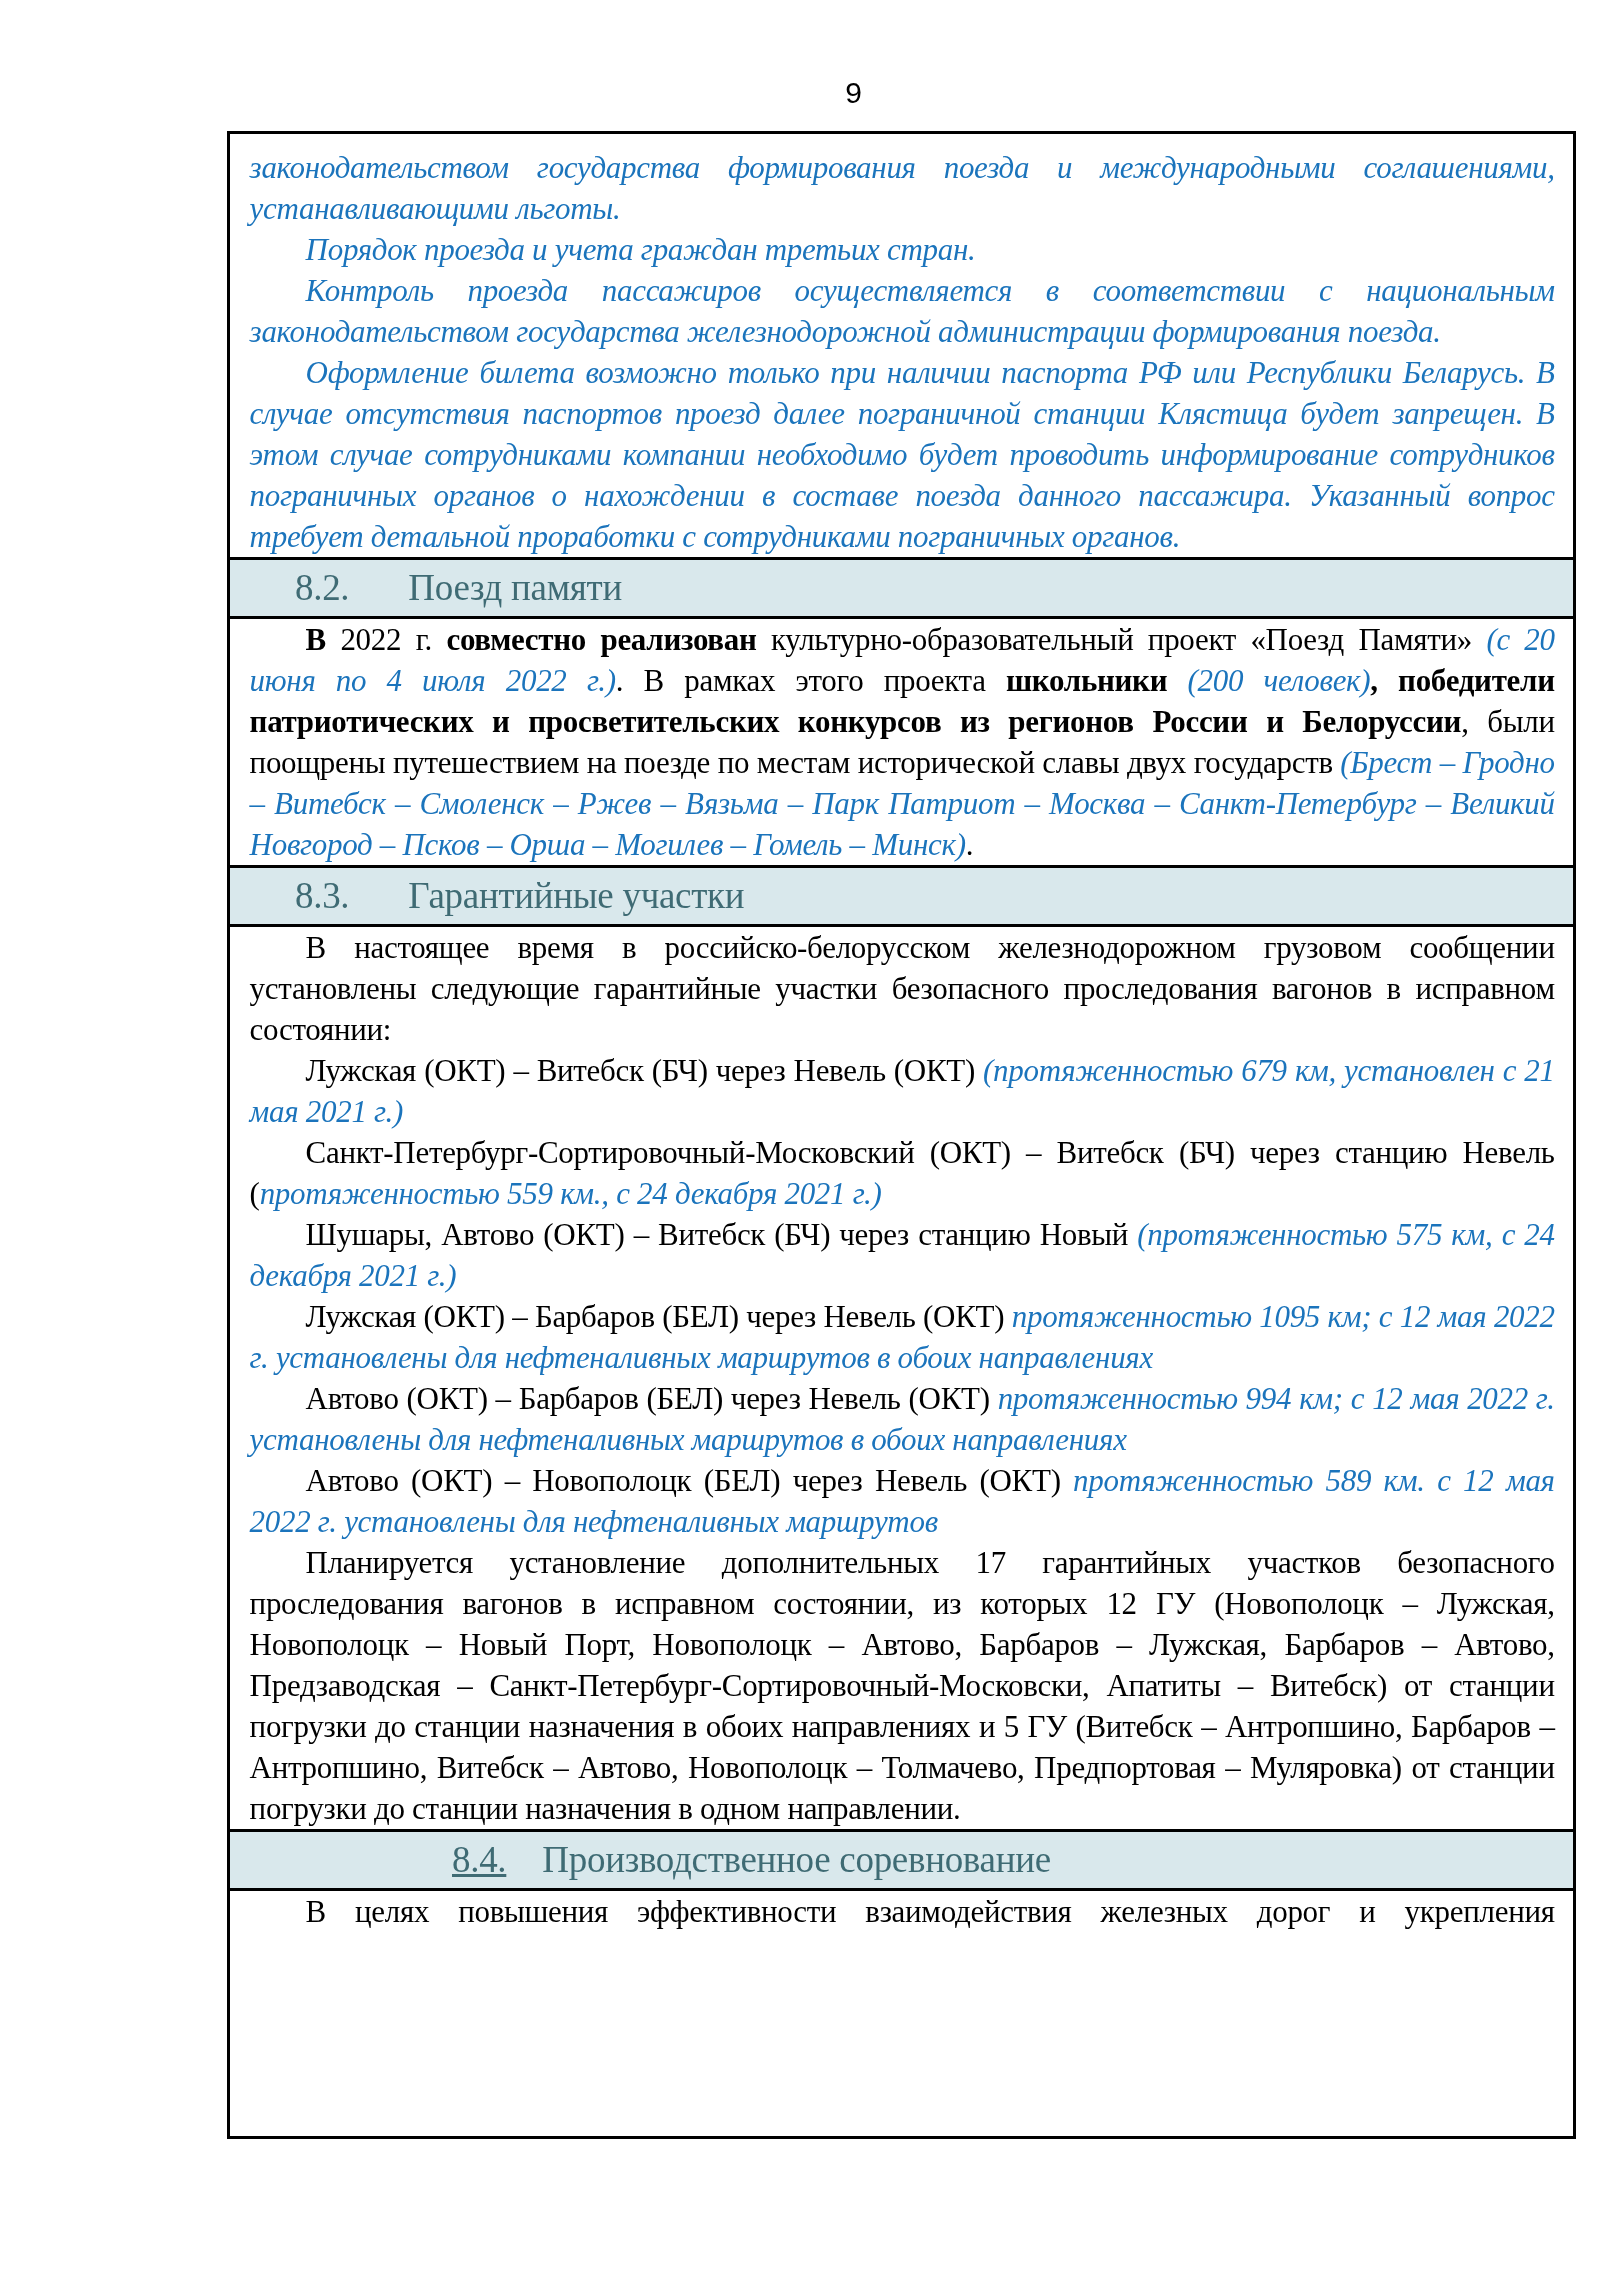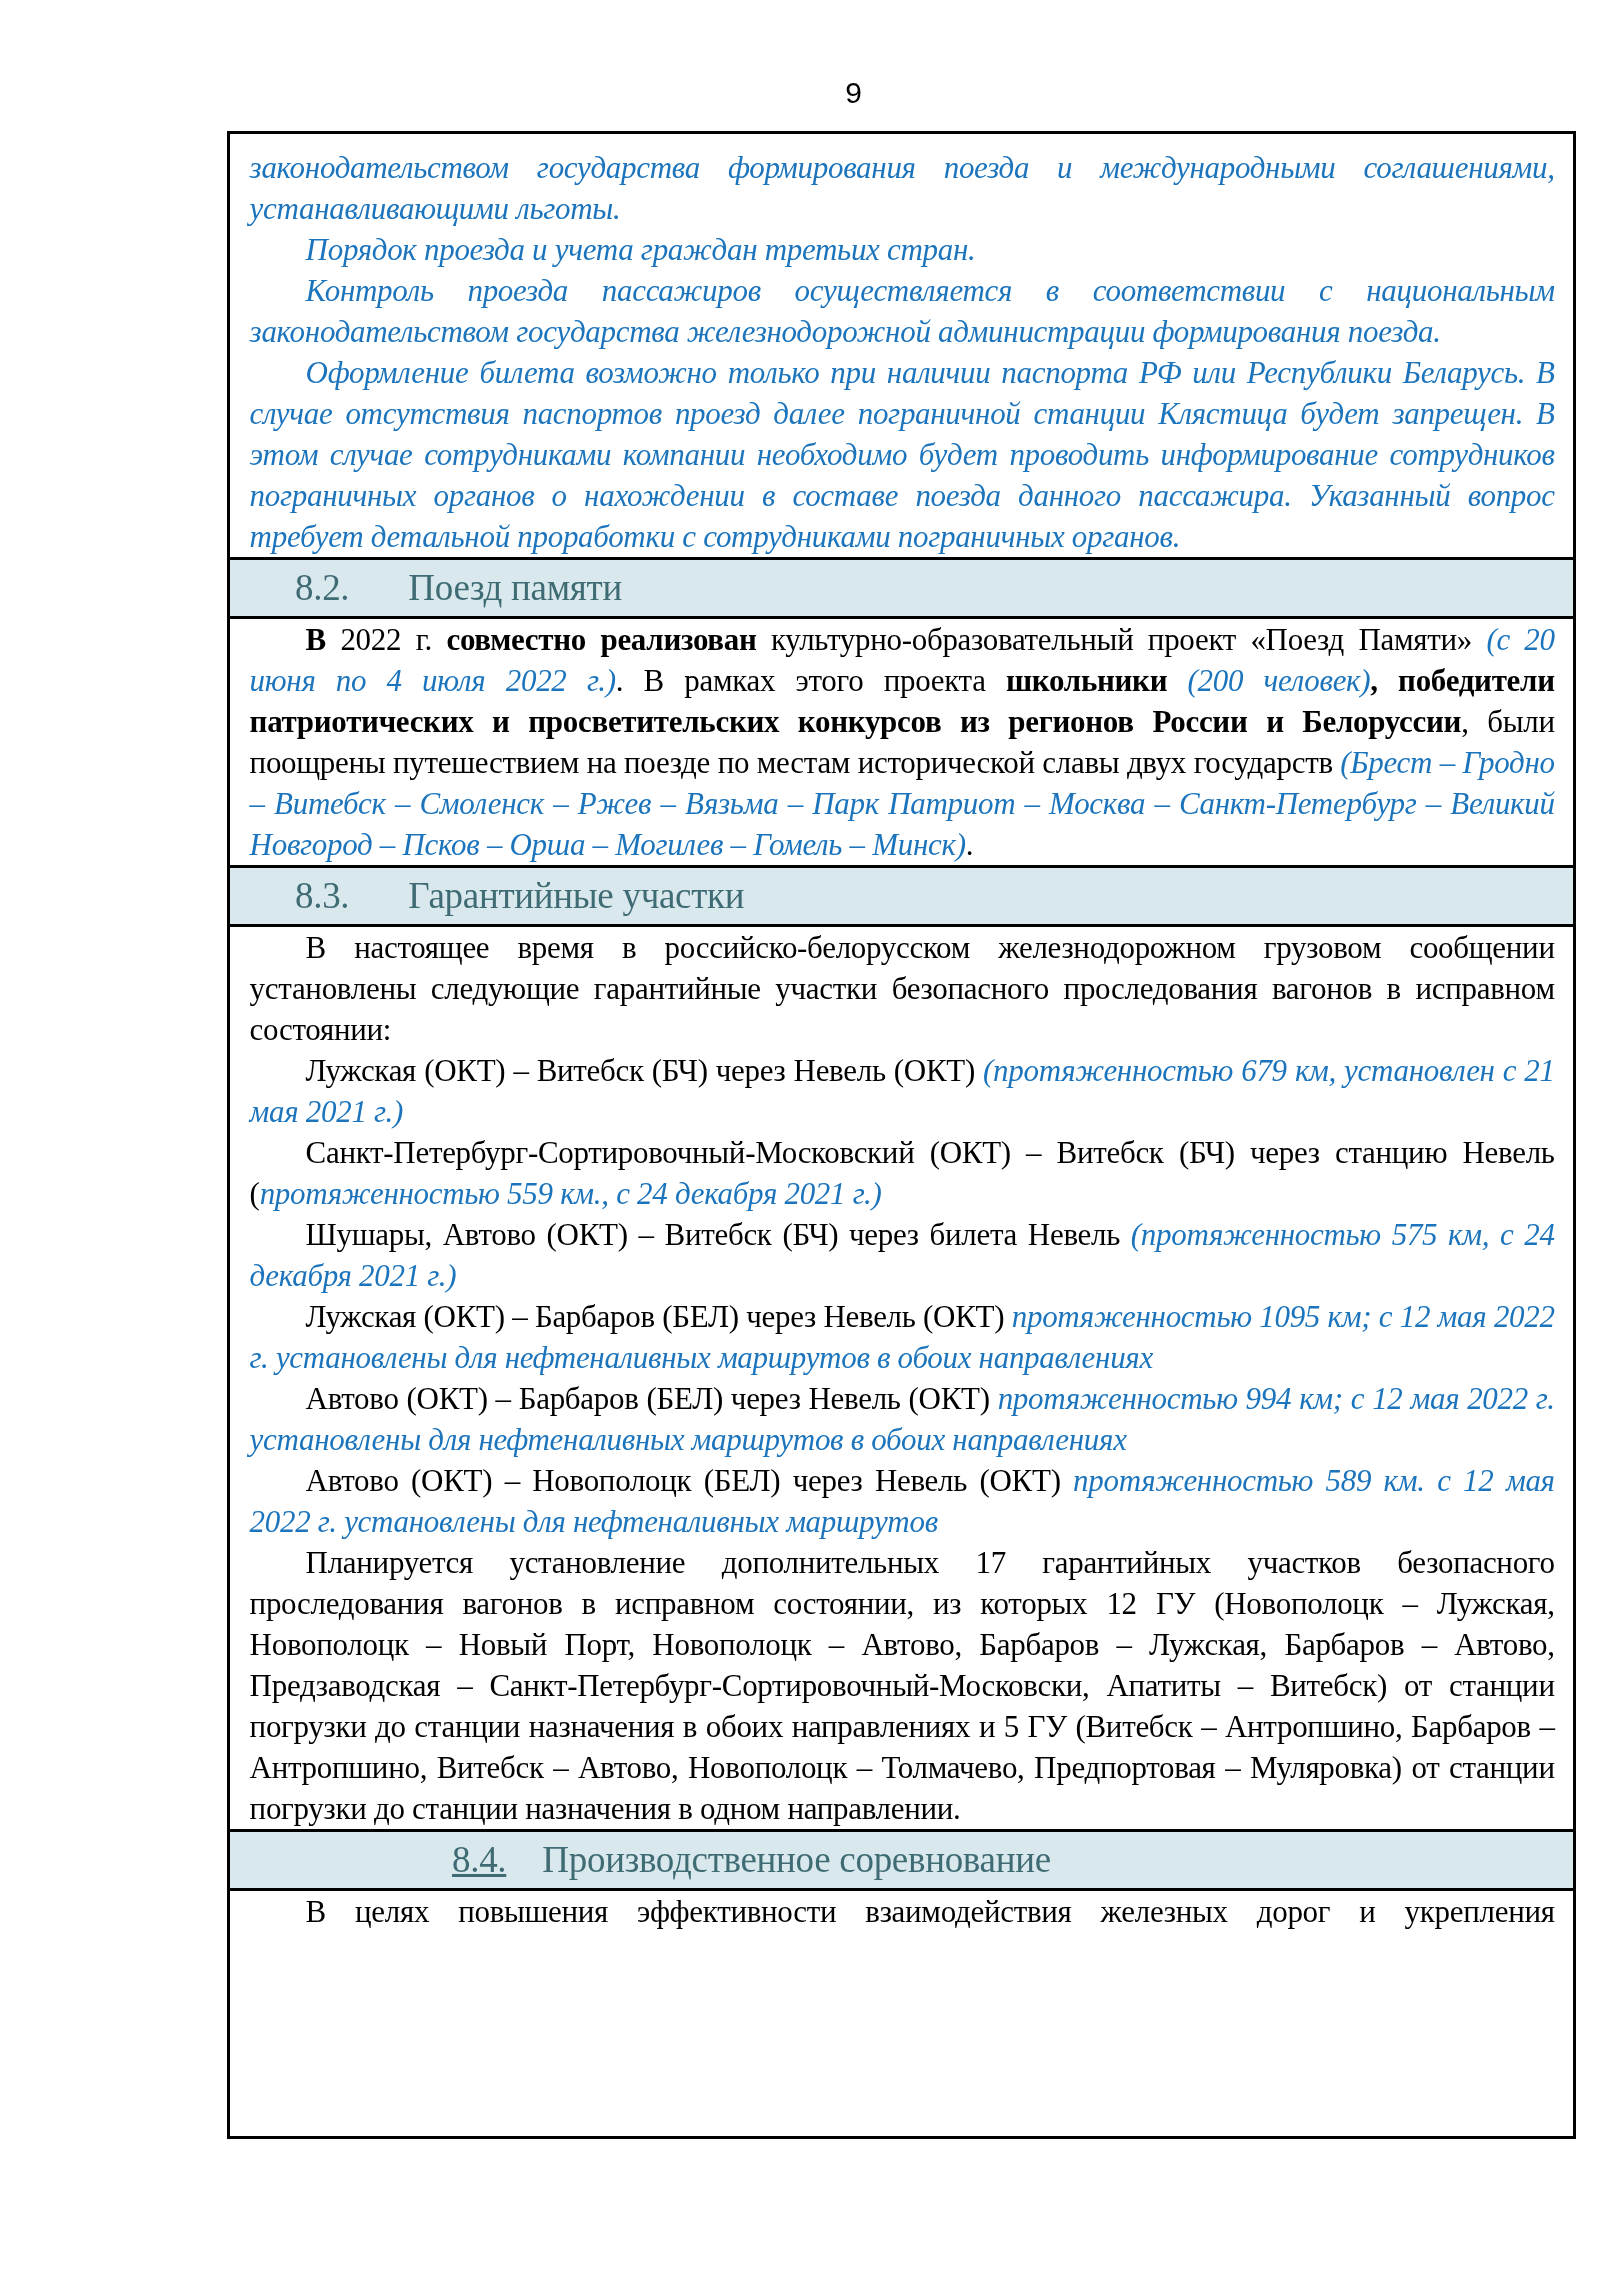--- a/index.html
+++ b/index.html
@@ -65,21 +65,21 @@
 
     <p><span class="b">В</span><span> 2022 г. </span><span class="b">совместно реализован</span><span> культурно-образовательный проект «Поезд Памяти» </span><span class="bi">(с 20 июня по 4 июля 2022 г.)</span><span>. В рамках этого проекта </span><span class="b">школьники</span><span> </span><span class="bi">(200 человек)</span><span class="b">, победители патриотических и просветительских конкурсов из регионов России и Белоруссии</span><span>, были поощрены путешествием на поезде по местам исторической славы двух государств </span><span class="bi">(Брест – Гродно – Витебск – Смоленск – Ржев – Вязьма – Парк Патриот – Москва – Санкт-Петербург – Великий Новгород – Псков – Орша – Могилев – Гомель – Минск)</span><span>.</span></p>
 
     <div class="sec">
       <span class="num">8.3.</span><span class="title">Гарантийные участки</span>
     </div>
 
     <p><span>В настоящее время в российско-белорусском железнодорожном грузовом сообщении установлены следующие гарантийные участки безопасного проследования вагонов в исправном состоянии:</span></p>
     <p><span>Лужская (ОКТ) – Витебск (БЧ) через Невель (ОКТ) </span><span class="bi">(протяженностью 679 км, установлен с 21 мая 2021 г.)</span></p>
     <p><span>Санкт-Петербург-Сортировочный-Московский (ОКТ) – Витебск (БЧ) через станцию Невель (</span><span class="bi">протяженностью 559 км., с 24 декабря 2021 г.)</span></p>
-    <p><span>Шушары, Автово (ОКТ) – Витебск (БЧ) через билета Невель </span><span class="bi">(протяженностью 575 км, с 24 декабря 2021 г.)</span></p>
+    <p><span>Шушары, Автово (ОКТ) – Витебск (БЧ) через станцию Новый </span><span class="bi">(протяженностью 575 км, с 24 декабря 2021 г.)</span></p>
     <p><span>Лужская (ОКТ) – Барбаров (БЕЛ) через Невель (ОКТ) </span><span class="bi">протяженностью 1095 км; с 12 мая 2022 г. установлены для нефтеналивных маршрутов в обоих направлениях</span></p>
     <p><span>Автово (ОКТ) – Барбаров (БЕЛ) через Невель (ОКТ) </span><span class="bi">протяженностью 994 км; с 12 мая 2022 г. установлены для нефтеналивных маршрутов в обоих направлениях</span></p>
     <p><span>Автово (ОКТ) – Новополоцк (БЕЛ) через Невель (ОКТ) </span><span class="bi">протяженностью 589 км. с 12 мая 2022 г. установлены для нефтеналивных маршрутов</span></p>
     <p><span>Планируется установление дополнительных 17 гарантийных участков безопасного проследования вагонов в исправном состоянии, из которых 12 ГУ (Новополоцк – Лужская, Новополоцк – Новый Порт, Новополоцк – Автово, Барбаров – Лужская, Барбаров – Автово, Предзаводская – Санкт-Петербург-Сортировочный-Московски, Апатиты – Витебск) от станции погрузки до станции назначения в обоих направлениях и 5 ГУ (Витебск – Антропшино, Барбаров – Антропшино, Витебск – Автово, Новополоцк – Толмачево, Предпортовая – Муляровка) от станции погрузки до станции назначения в одном направлении.</span></p>
 
     <div class="sec sec-deep">
       <span class="num">8.4.</span><span class="title">Производственное соревнование</span>
     </div>
 
     <p class="stretch"><span>В целях повышения эффективности взаимодействия железных дорог и укрепления</span></p>

